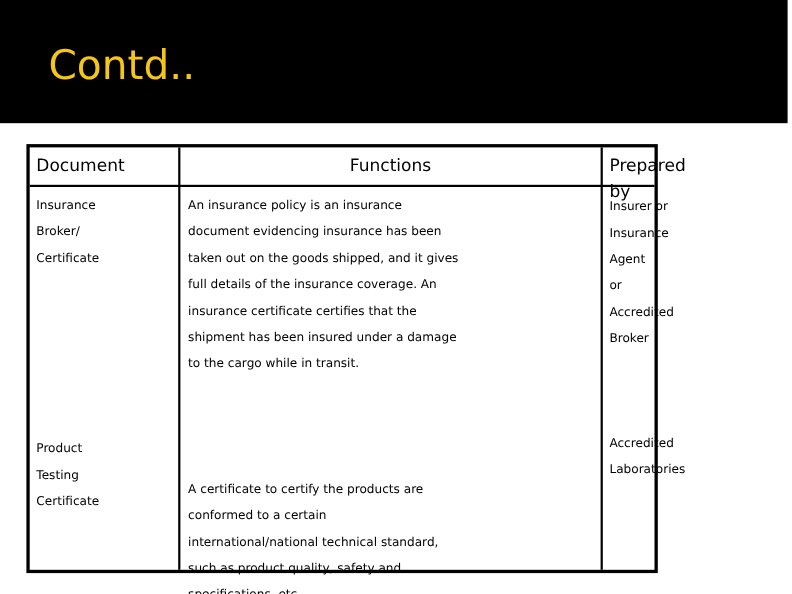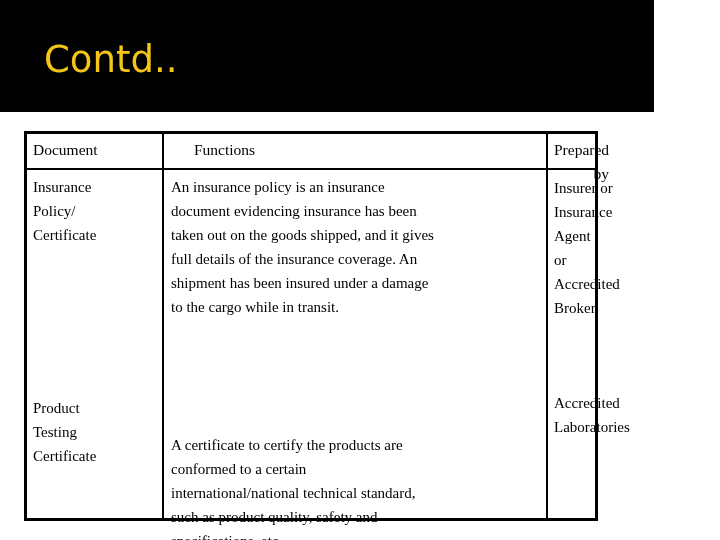--- a/index.html
+++ b/index.html
@@ -1,68 +1,69 @@
 <!DOCTYPE html>
 <html><head>
   <meta charset="utf-8">
   <style>
     html, body { margin: 0; padding: 0; }
     body {
       width: 720px; height: 540px; background: #ffffff; position: relative; overflow: hidden;
       font-family: "DejaVu Sans", sans-serif;
     }
     .title-bar {
-      position: absolute; left: 0; top: 0; width: 654px; height: 112px; background: #000000;
+      position: absolute; left: 0; top: 0; width: 716px; height: 112px; background: #000000;
     }
     .title {
       position: absolute; left: 44px; top: 38px; margin: 0;
       font-family: "DejaVu Sans", sans-serif; font-weight: normal;
       font-size: 37px; color: #F5C518; letter-spacing: 0px;
     }
     .table-wrap {
       position: absolute; left: 24px; top: 131px; width: 574px; height: 390px;
-      border: 3px solid #000; box-sizing: border-box; font-family: Liberation Serif, serif;
+      border: 3px solid #000; box-sizing: border-box;
     }
     .col-line {
       position: absolute; top: 0; bottom: 0; width: 2px; background: #000;
     }
     .row-line {
       position: absolute; left: 0; right: 0; height: 2px; background: #000;
     }
     .cell {
-      position: absolute; font-size: 15px; line-height: 24px; color: #000;
+      position: absolute; font-size: 11px; line-height: 24px; color: #000;
     }
     .hdr { font-size: 15.5px; }
   </style>
 </head>
 <body>
 
 <div class="title-bar">
   <h1 class="title">Contd..</h1>
 </div>
 
 <div class="table-wrap">
   <div class="col-line" style="left:135px"></div>
   <div class="col-line" style="left:519px"></div>
   <div class="row-line" style="top:34px"></div>
 
   <div class="cell hdr" style="left:6px; top:4px;">Document</div>
-  <div class="cell hdr" style="left:137px; width:382px; top:4px; padding-left:30px;">Functions</div>
-  <div class="cell hdr" style="left:527px; top:4px;text-align:right;">Prepared by</div>
+  <div class="cell hdr" style="left:137px; width:382px; top:4px; text-align:center;">Functions</div>
+  <div class="cell hdr" style="left:527px; top:4px;">Prepared by</div>
 
   <div class="cell" style="left:6px; top:41px;">
     <div>Insurance</div>
-    <div>Policy/</div>
+    <div>Broker/</div>
     <div>Certificate</div>
   </div>
   <div class="cell" style="left:144px; top:41px;">
     <div>An insurance policy is an insurance</div>
     <div>document evidencing insurance has been</div>
     <div>taken out on the goods shipped, and it gives</div>
     <div>full details of the insurance coverage. An</div>
+    <div>insurance certificate certifies that the</div>
     <div>shipment has been insured under a damage</div>
     <div>to the cargo while in transit.</div>
   </div>
   <div class="cell" style="left:527px; top:42px;">
     <div>Insurer or</div>
     <div>Insurance Agent</div>
     <div>or Accredited</div>
     <div>Broker</div>
   </div>
 

